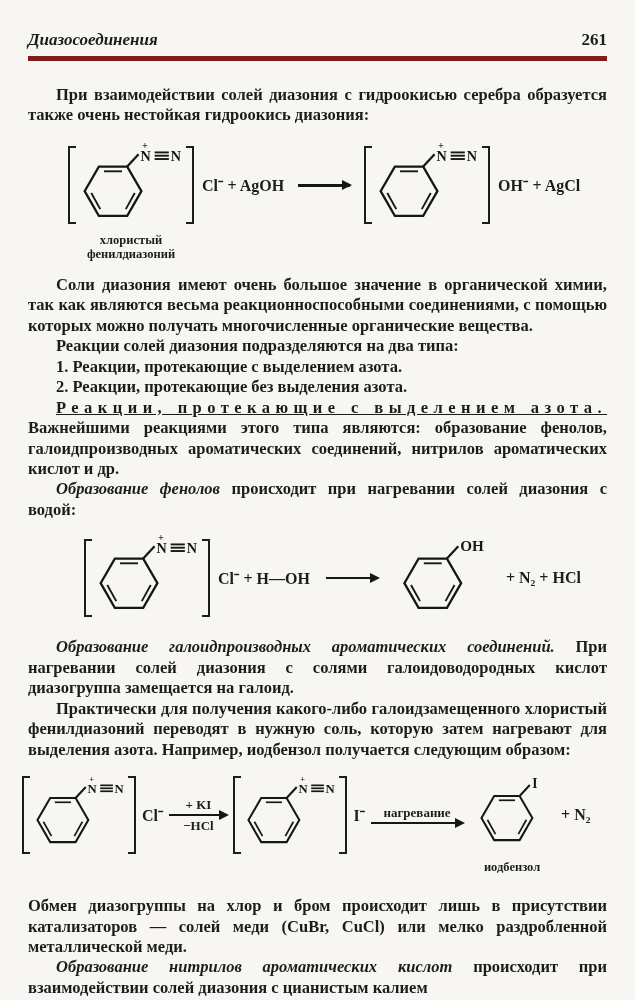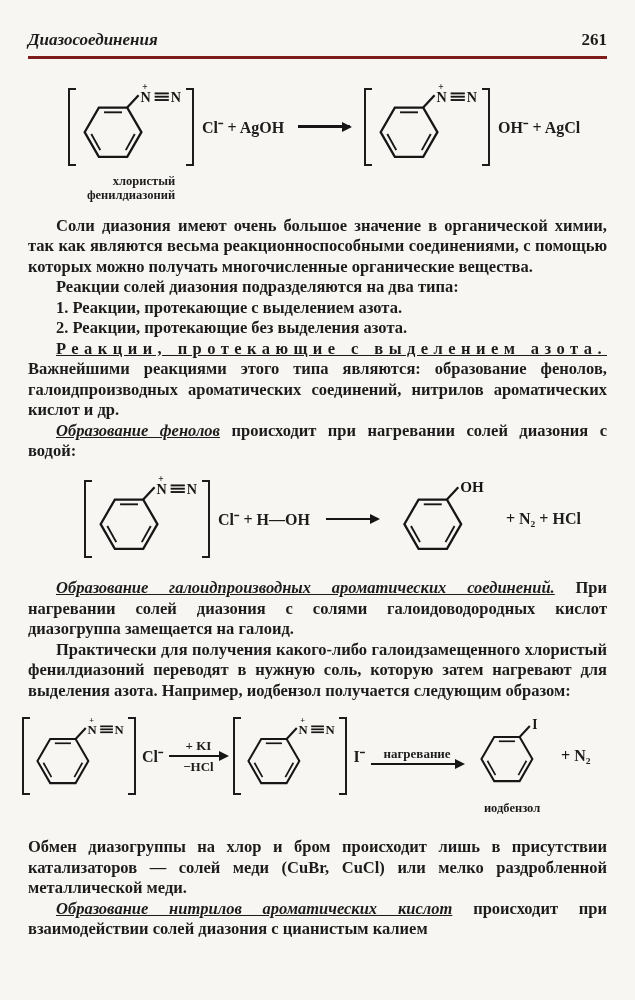--- a/index.html
+++ b/index.html
@@ -8,32 +8,32 @@
     background:#f7f6f2;
     color:#1c1c1c;
     font-family:"Liberation Serif", serif;
     overflow:hidden;
   }
   .page { width:635px; height:1000px; padding:30px 28px 0 28px; }
 
   
   .runhead {
     display:flex; justify-content:space-between; align-items:flex-end;
-    border-bottom:3px solid #7f1d1d; padding-bottom:6px; margin-bottom:24px;
+    border-bottom:5px solid #7f1d1d; padding-bottom:6px; margin-bottom:24px;
   }
   .runhead .title { font-style:italic; font-weight:700; font-size:17px; }
   .runhead .pagenum { font-weight:700; font-size:17px; }
 
   
   p.para {
     font-size:16.5px; line-height:1.24; font-weight:700;
     text-align:justify; text-indent:28px;
   }
   p.noindent { text-indent:0; }
-  .lead-italic { font-style:italic;text-decoration:underline; }
+  .lead-italic { font-style:italic; }
   .spaced { letter-spacing:0.33em;text-decoration:underline; }
 
   
   .eq { display:flex; align-items:center; font-weight:700; }
   .formula { font-size:16px; white-space:nowrap; }
   .formula.small { font-size:16px; }
 
   .brk-row { position:relative; display:flex; align-items:center; }
   .brk { width:8px; height:78px; }
   .brk-l { border:2.5px solid #1c1c1c; border-right:none; }
@@ -50,40 +50,41 @@
   .arrow::after {
     content:''; position:absolute; right:-2px; top:50%; transform:translateY(-50%);
     border-left:10px solid #161616; border-top:5px solid transparent; border-bottom:5px solid transparent;
   }
   .larrow { display:flex; flex-direction:column; align-items:center; line-height:1; }
   .larrow .lbl { font-size:13px; font-weight:700; white-space:nowrap; padding:0 2px 3px 2px; }
   .larrow .lbl-b { font-size:13px; font-weight:700; white-space:nowrap; padding-top:3px; }
 
   .under-label {
     position:absolute; top:100%; left:50%; transform:translateX(-50%);
-    margin-top:4px; text-align:right; font-size:12.5px; font-weight:700;
+    margin-top:4px; text-align:center; font-size:12.5px; font-weight:700;
     line-height:1.15; white-space:nowrap;
   }
   .struct-wrap { position:relative; }
 
   .eq1 { margin:16px 0 46px 40px; }
   .eq2 { margin:14px 0 16px 56px; }
   .eq3 { margin:14px 0 40px -6px; }
   .mt2 { margin-top:6px; }
 </style>
 </head>
 <body>
 
 <div class="page">
 
   <div class="runhead">
     <span class="title">Диазосоединения</span>
     <span class="pagenum">261</span>
   </div>
 
+  <p class="para">При взаимодействии солей диазония с гидроокисью серебра образуется также очень нестойкая гидроокись диазония:</p>
 
   <div class="eq eq1" style="gap:8px;">
     <div class="struct-wrap">
       <div class="brk-row">
         <div class="brk brk-l"></div>
         <svg width="112" height="87" viewBox="0 0 118 92">
           <polygon class="bond" points="70,52 55,26 25,26 10,52 25,78 55,78"></polygon>
           <line class="bond-thin" x1="30.5" y1="31" x2="49.5" y2="31"></line>
           <line class="bond-thin" x1="17" y1="54" x2="26.5" y2="71"></line>
           <line class="bond-thin" x1="53.5" y1="71" x2="63" y2="54"></line>

